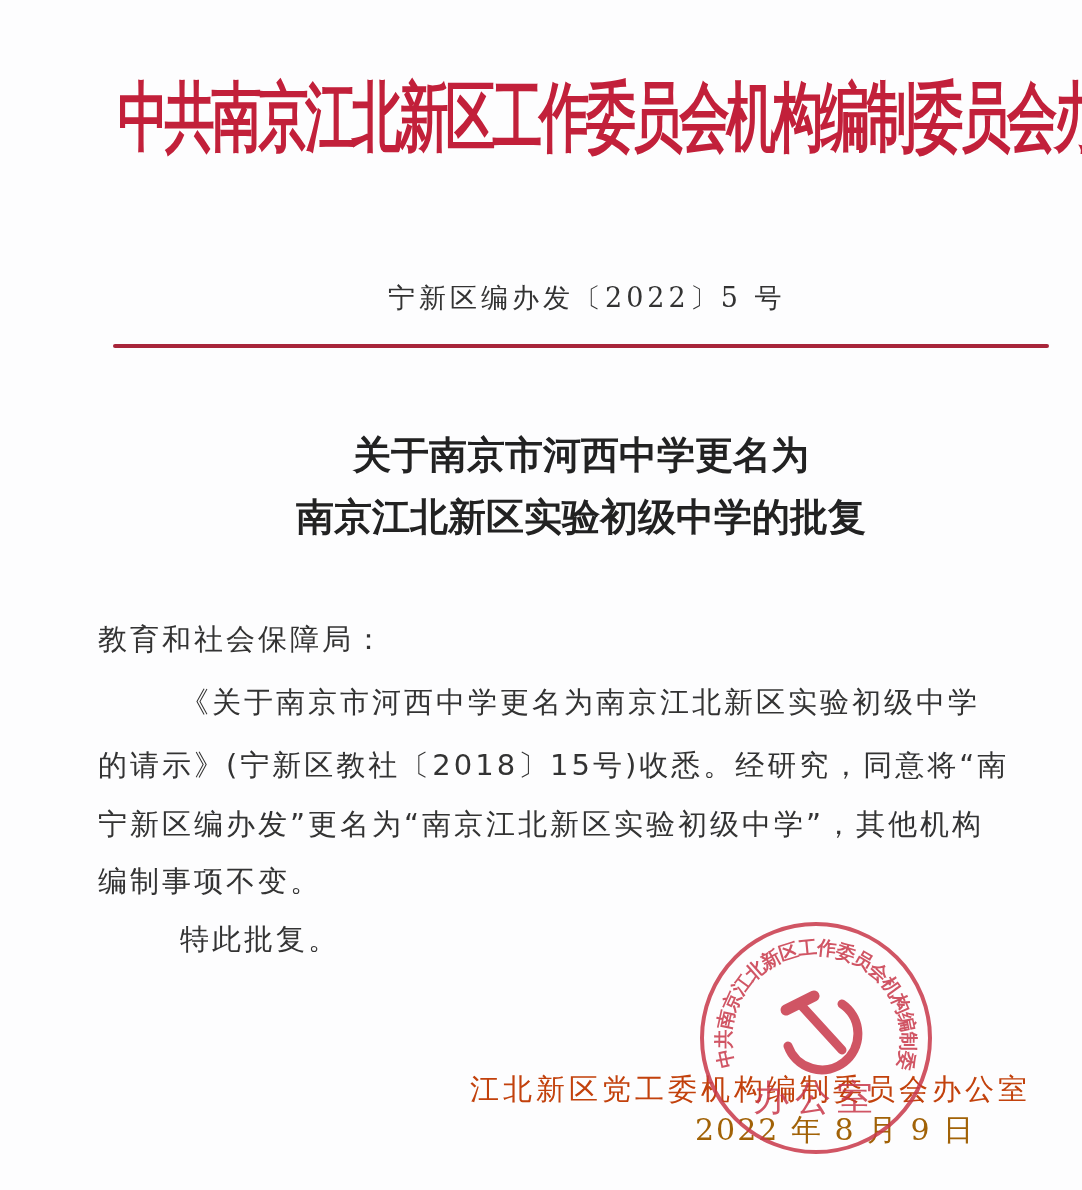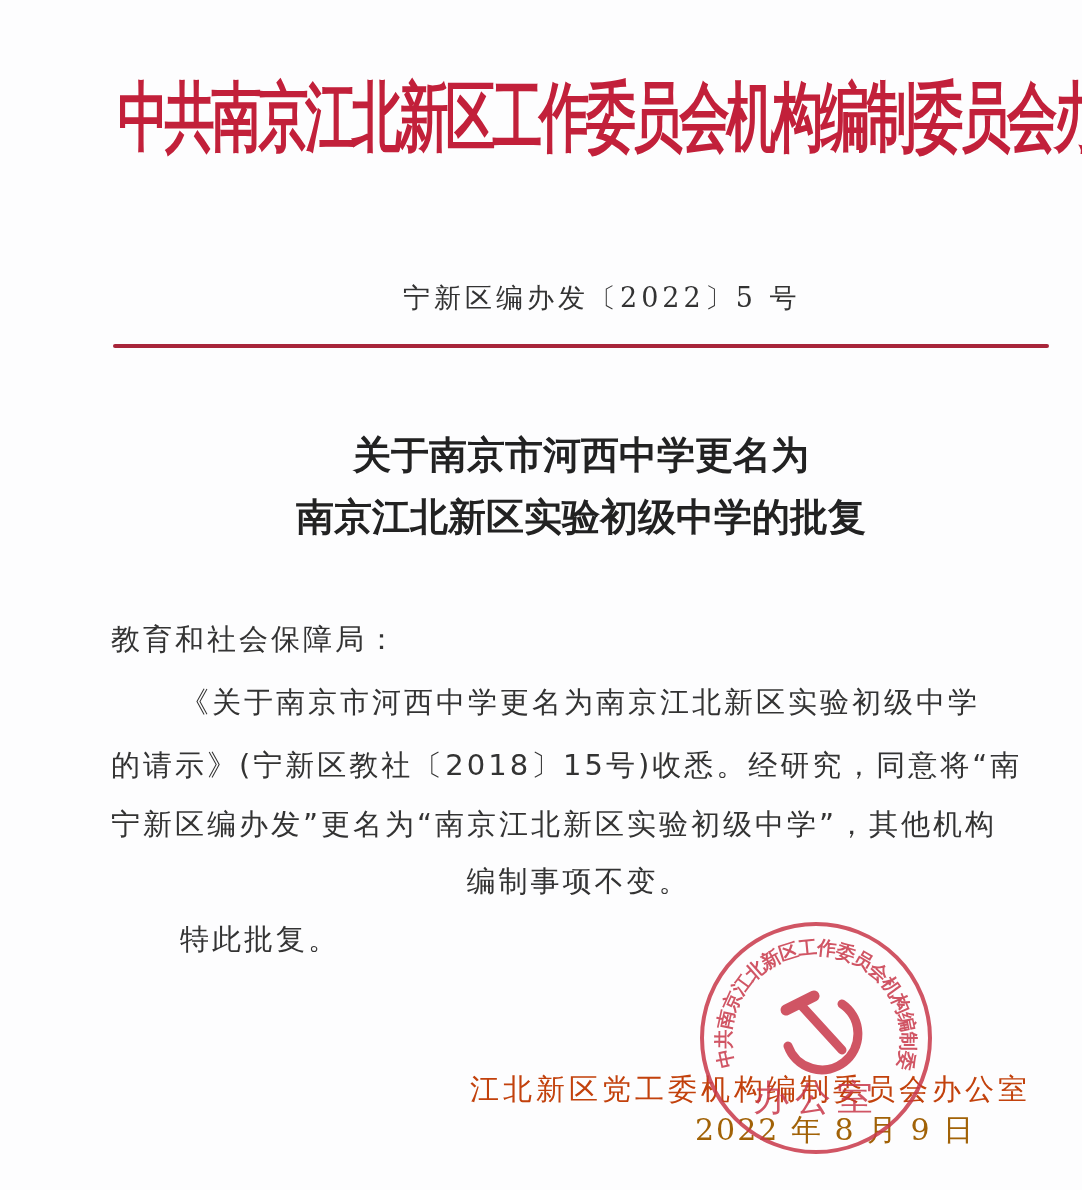--- a/index.html
+++ b/index.html
@@ -11,42 +11,42 @@
   }
   .header-title {
     position: absolute; left: 118px; top: 72px; width: 935px; height: 90px;
     font-family: "DejaVu Sans", "Liberation Sans", sans-serif;
     font-size: 64px; font-weight: bold; color: #c2203a;
     line-height: 90px; white-space: nowrap; letter-spacing: -4px;
     transform: scaleX(0.78) scaleY(1.18); transform-origin: left center;
   }
   .doc-number {
     position: absolute; left: 388px; top: 280px; width: 400px;
-    font-size: 27px; letter-spacing: 4px; color: #333; white-space: nowrap; margin-left: 15px;
+    font-size: 27px; letter-spacing: 4px; color: #333; white-space: nowrap;
   }
   .divider {
     position: absolute; left: 113px; top: 344px; width: 936px; height: 4px;
     background: #a8253a; border-radius: 2px;
   }
   .doc-title {
     position: absolute; left: 0; width: 1082px; text-align: center;
     font-size: 38px; font-weight: bold; color: #222; white-space: nowrap;
   }
   .t1 { top: 430px; left: 40px; }
   .t2 { top: 492px; left: 40px; }
   .body-text {
-    position: absolute; left: 111px; width: 935px;
+    position: absolute; left: 98px; width: 935px;
     font-family: "DejaVu Sans", "Liberation Sans", sans-serif;
     font-size: 29px; color: #333; letter-spacing: 3px; white-space: nowrap;
   }
   .l1 { top: 620px; }
   .l2 { top: 683px; left: 180px; }
   .l3 { top: 746px; }
   .l4 { top: 805px; }
-  .l5 { top: 862px; text-align: center; }
+  .l5 { top: 862px; }
   .l6 { top: 920px; left: 180px; }
   .signature {
     position: absolute; left: 470px; top: 1050px;
     font-family: "DejaVu Sans", "Liberation Sans", sans-serif;
     font-size: 29px; color: #c2410c; letter-spacing: 4px; white-space: nowrap; margin-top: 20px;
   }
   .date {
     position: absolute; left: 695px; top: 1110px;
     font-size: 30px; color: #a16207; letter-spacing: 2px; white-space: nowrap;
   }

